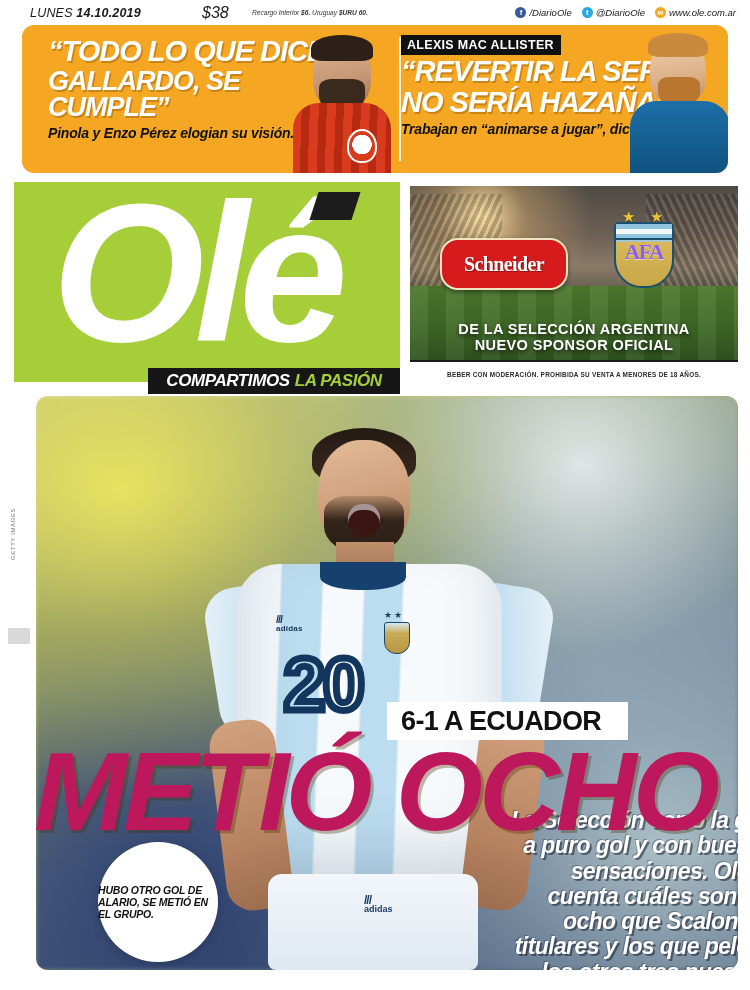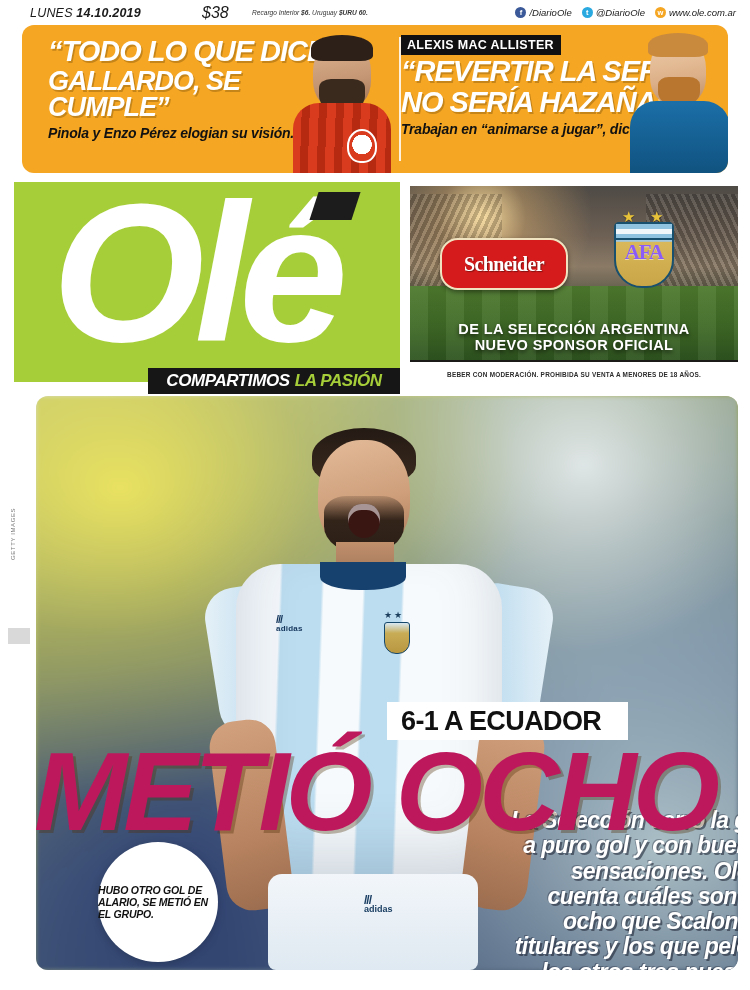--- a/index.html
+++ b/index.html
@@ -404,20 +404,21 @@
       <div class="p-sleeveL"></div>
       <div class="p-sleeveR"></div>
       <div class="p-jersey"></div>
       <div class="p-collar"></div>
       <div class="p-adidas">
         <span class="bars">///</span>
         <span>adidas</span>
       </div>
       <div class="p-stars">★★</div>
       <div class="p-crest"></div>
+      <div class="p-number">20</div>
       <div class="p-armL"></div>
       <div class="p-armR"></div>
       <div class="p-shorts"></div>
       <div class="p-adidas2">
         <span class="bars">///</span>
         <span>adidas</span>
       </div>
     </div>
 
     <div class="bubble">

